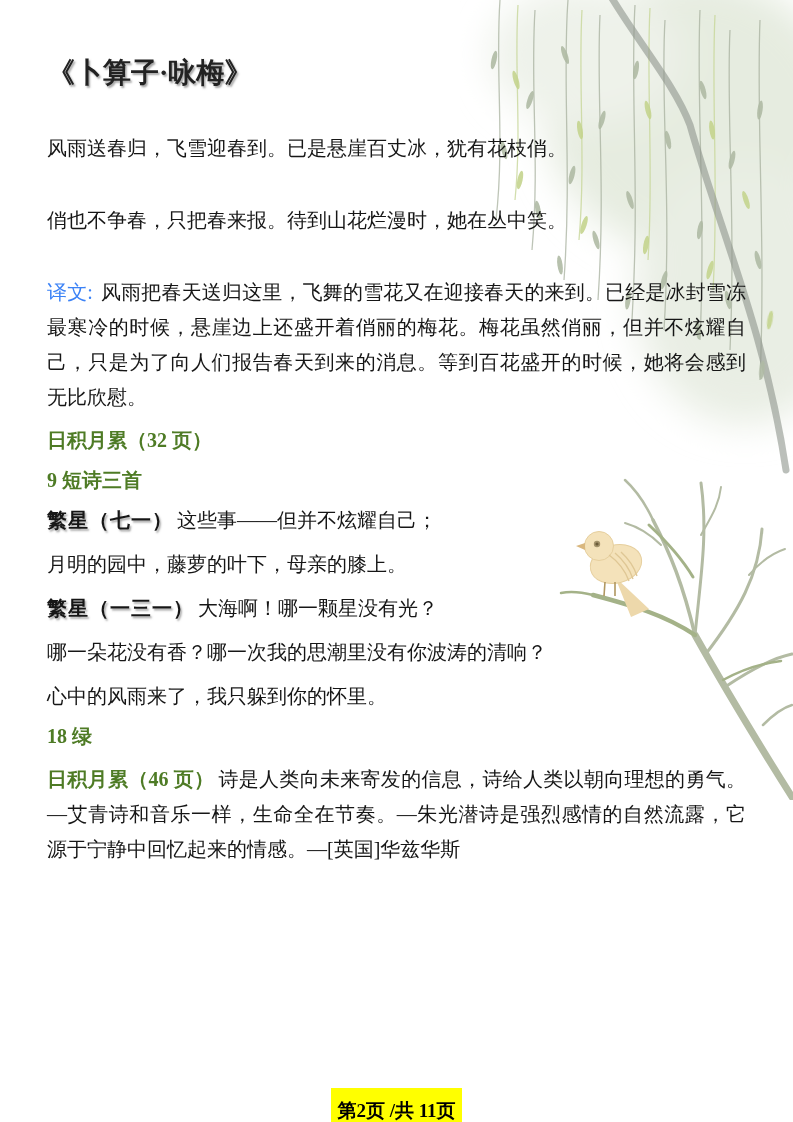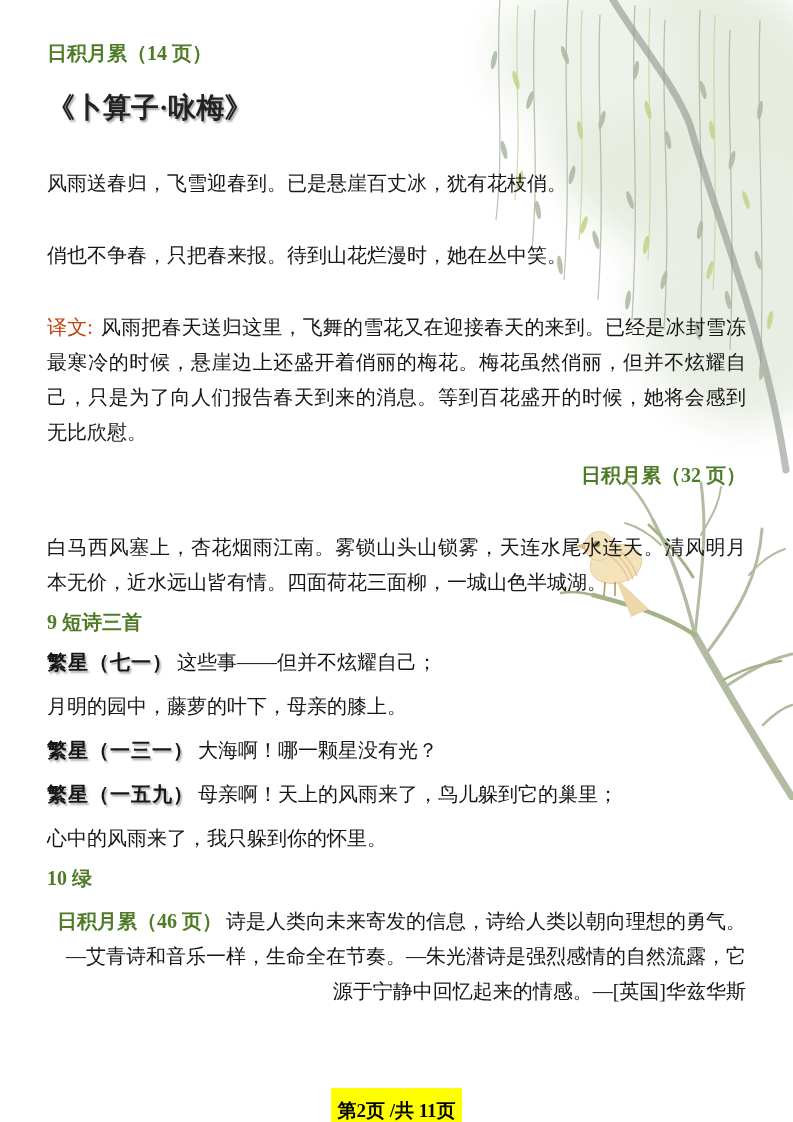--- a/index.html
+++ b/index.html
@@ -35,24 +35,24 @@
     text-shadow:1.5px 1.5px 2px rgba(90,90,90,.55), -1px -1px 1px rgba(255,255,255,.9);
   }
   .body-p {
     font-size:20px;
     line-height:35px;
     text-align:justify;
     color:#161616;
     margin-top:37px;
   }
   .trans-label {
-    color:#c2410c;
+    color:#3b82f6;
     margin-right:8px;
   }
-  .mt8 { margin-top:8px;text-align:right; }
+  .mt8 { margin-top:8px; }
   .mt5 { margin-top:5px; }
   .fx-line { margin-top:9px; }
   .fx-label {
     font-weight:bold;
     letter-spacing:1px;
     margin-right:4px;
     text-shadow:1.5px 1.5px 2px rgba(80,80,80,.5), -1px -1px 1px rgba(255,255,255,.95);
     margin-top:12px;
   }
   .inline-h {
@@ -181,43 +181,41 @@
       </g>
       <g stroke="#b09760" stroke-width="1.6">
         <path d="M52,157 L51,171"></path>
         <path d="M62,157 L62,171"></path>
       </g>
     </g>
   </svg>
 
   <div class="content">
 
-    <div class="sec-h">日积月累（14 页）</div>
 
     <div class="poem-title">《卜算子·咏梅》</div>
 
     <p class="body-p">风雨送春归，飞雪迎春到。已是悬崖百丈冰，犹有花枝俏。</p>
     <p class="body-p">俏也不争春，只把春来报。待到山花烂漫时，她在丛中笑。</p>
 
     <p class="body-p"><span class="trans-label">译文:</span><span>风雨把春天送归这里，飞舞的雪花又在迎接春天的来到。已经是冰封雪冻最寒冷的时候，悬崖边上还盛开着俏丽的梅花。梅花虽然俏丽，但并不炫耀自己，只是为了向人们报告春天到来的消息。等到百花盛开的时候，她将会感到无比欣慰。</span></p>
 
     <div class="sec-h mt8">日积月累（32 页）</div>
-    <p class="body-p">白马西风塞上，杏花烟雨江南。雾锁山头山锁雾，天连水尾水连天。清风明月本无价，近水远山皆有情。四面荷花三面柳，一城山色半城湖。</p>
 
     <div class="sec-h mt5">9 短诗三首</div>
 
     <p class="body-p mt5"><span class="fx-label">繁星（七一）</span><span>这些事——但并不炫耀自己；</span></p>
     <p class="body-p fx-line">月明的园中，藤萝的叶下，母亲的膝上。</p>
 
     <p class="body-p fx-line"><span class="fx-label">繁星（一三一）</span><span>大海啊！哪一颗星没有光？</span></p>
-
-    <p class="body-p fx-line"><span class="fx-label">繁星（一五九）</span><span>母亲啊！天上的风雨来了，鸟儿躲到它的巢里；</span></p>
+    <p class="body-p fx-line">哪一朵花没有香？哪一次我的思潮里没有你波涛的清响？</p>
+
     <p class="body-p fx-line">心中的风雨来了，我只躲到你的怀里。</p>
 
-    <div class="sec-h mt5">10 绿</div>
+    <div class="sec-h mt5">18 绿</div>
 
     <p class="body-p mt8"><span class="inline-h">日积月累（46 页）</span><span>诗是人类向未来寄发的信息，诗给人类以朝向理想的勇气。—艾青诗和音乐一样，生命全在节奏。—朱光潜诗是强烈感情的自然流露，它源于宁静中回忆起来的情感。—[英国]华兹华斯</span></p>
 
   </div>
 
   <div class="footer-wrap">
     <span class="page-indicator">第2页 /共 11页</span>
   </div>
 
 </div>

